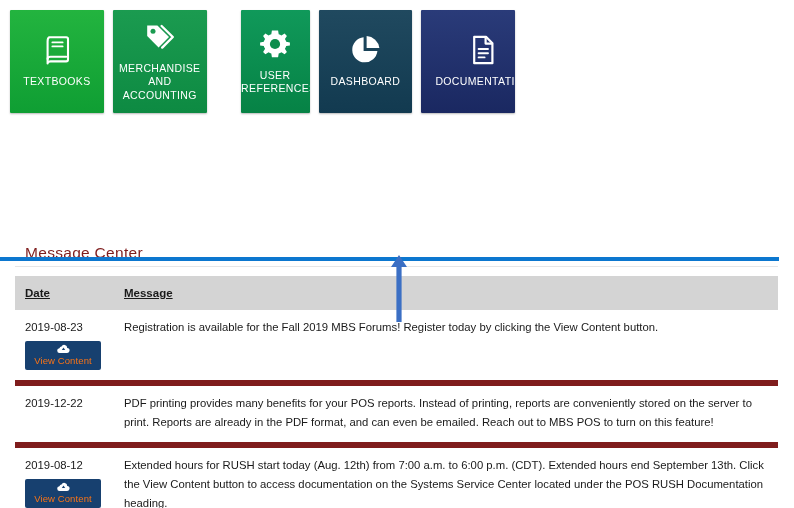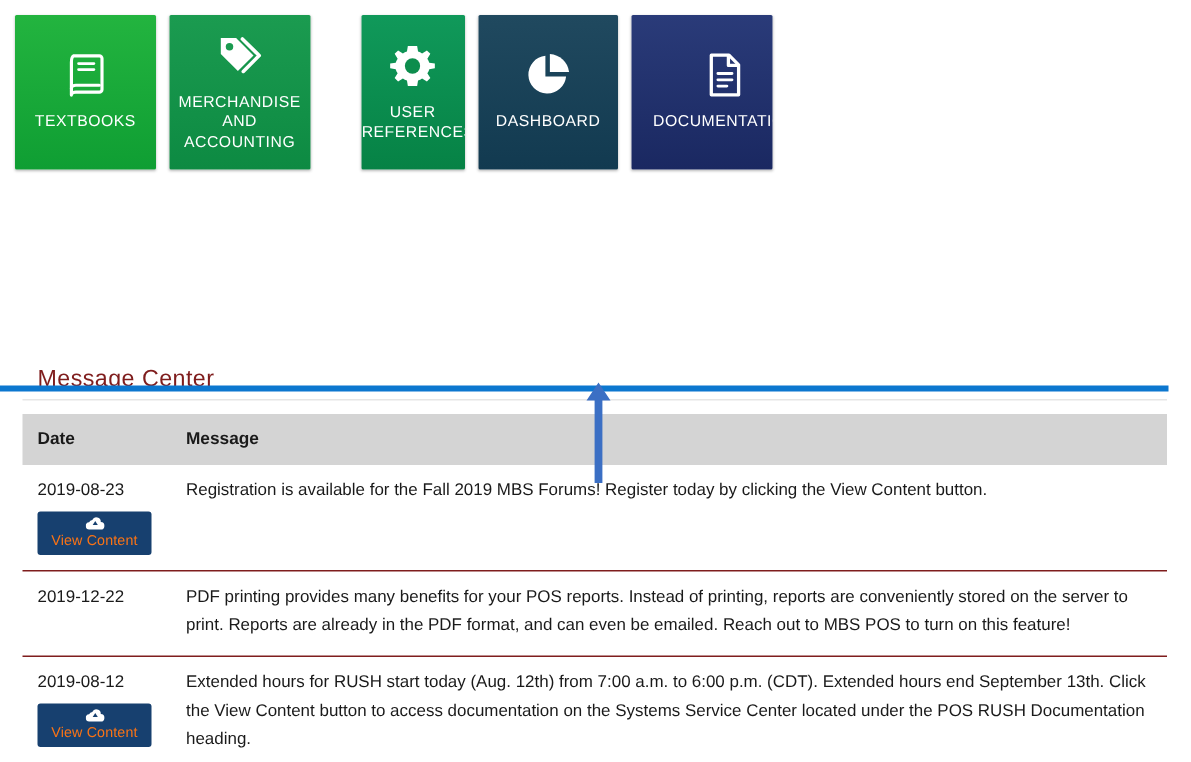--- a/index.html
+++ b/index.html
@@ -103,24 +103,25 @@
   }
   #msg-table thead th {
     background: #d4d4d4;
     color: #1a1a1a;
     font-size: 11.5px;
     font-weight: bold;
     text-align: left;
     padding: 9px 0 9px 10px;
     height: 34px;
     vertical-align: middle;
+    text-decoration: underline;
   }
   #msg-table thead th.col-date { width: 99px; }
   #msg-table tbody td {
-    border-bottom: 1px solid #7f1d1d;
+    border-bottom: 6px solid #7f1d1d;
     font-size: 11.3px;
     color: #1a1a1a;
     vertical-align: top;
     padding: 8px 0 10px 10px;
     line-height: 19px;
   }
   #msg-table tbody td.cell-date { width: 99px; white-space: nowrap; }
   #msg-table tbody td.cell-msg { padding-right: 14px; }
   .row-tall td { padding-bottom: 22px; }
 

